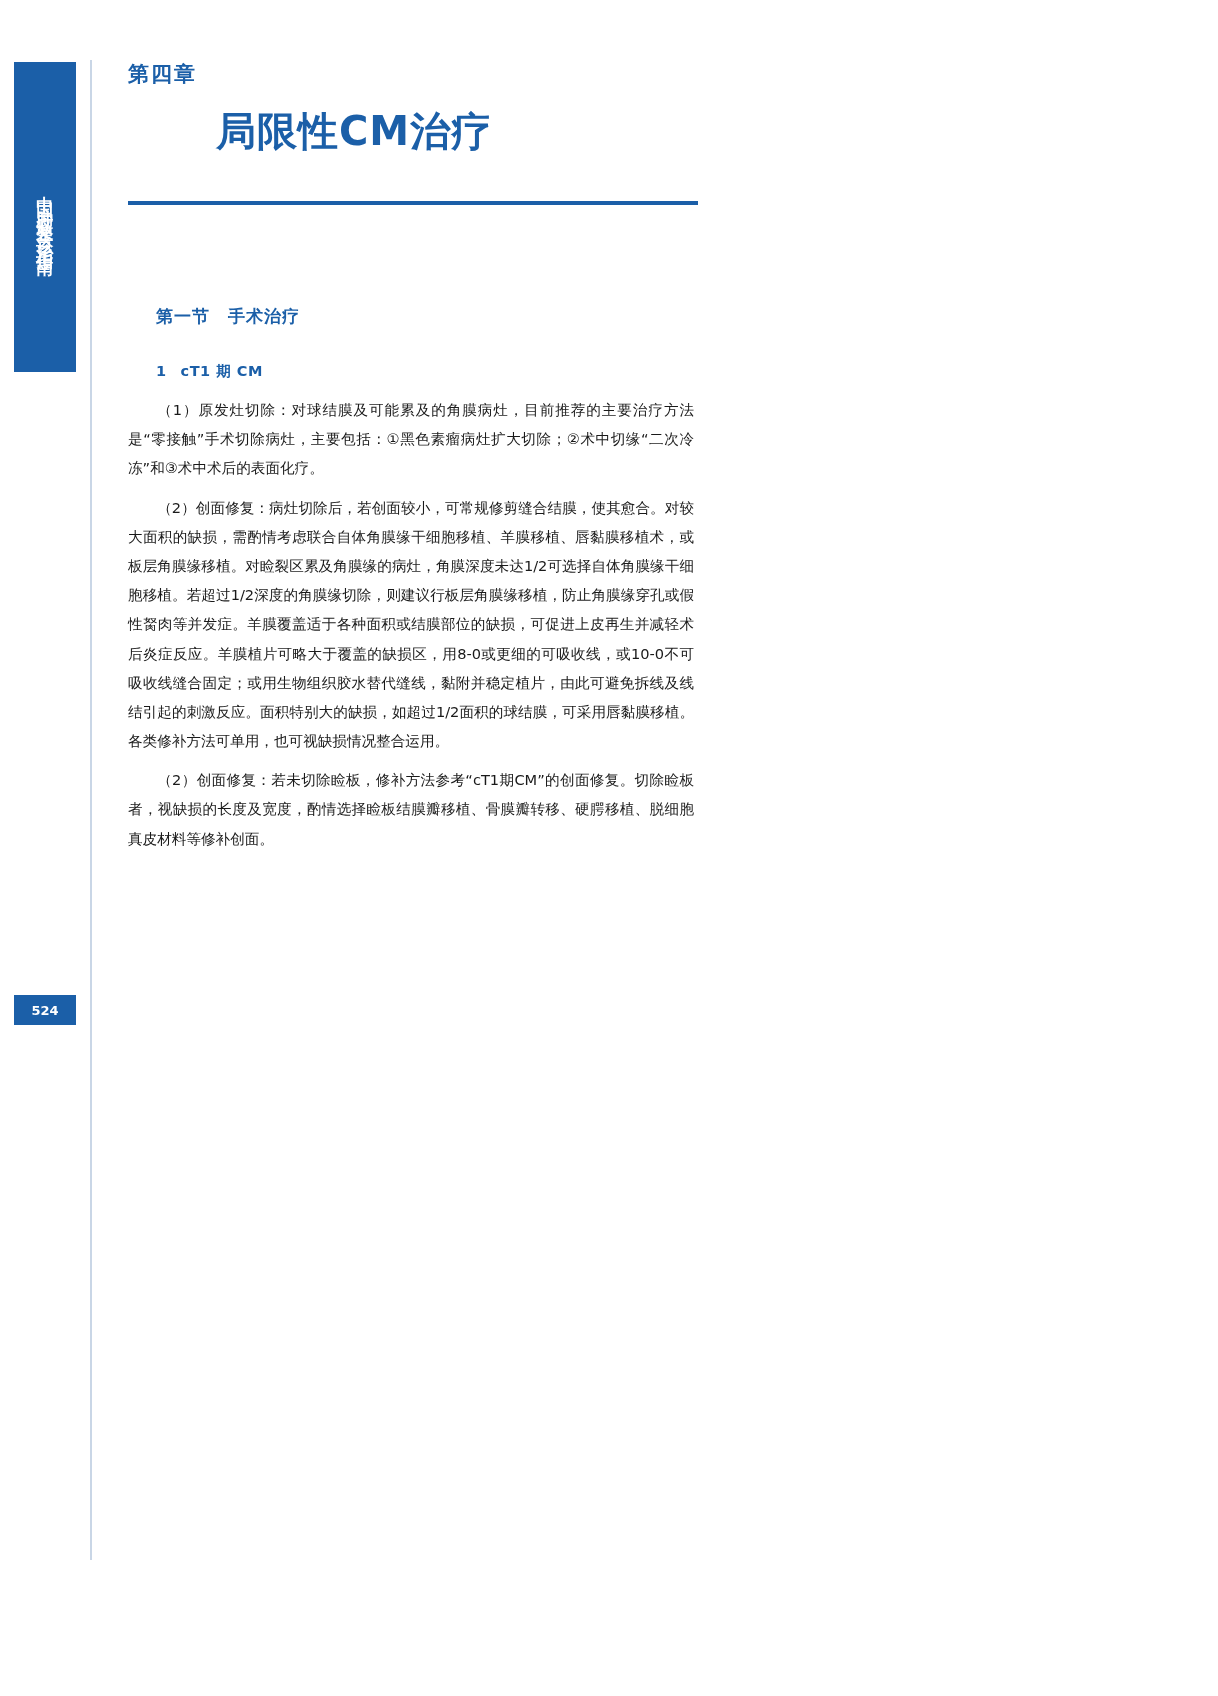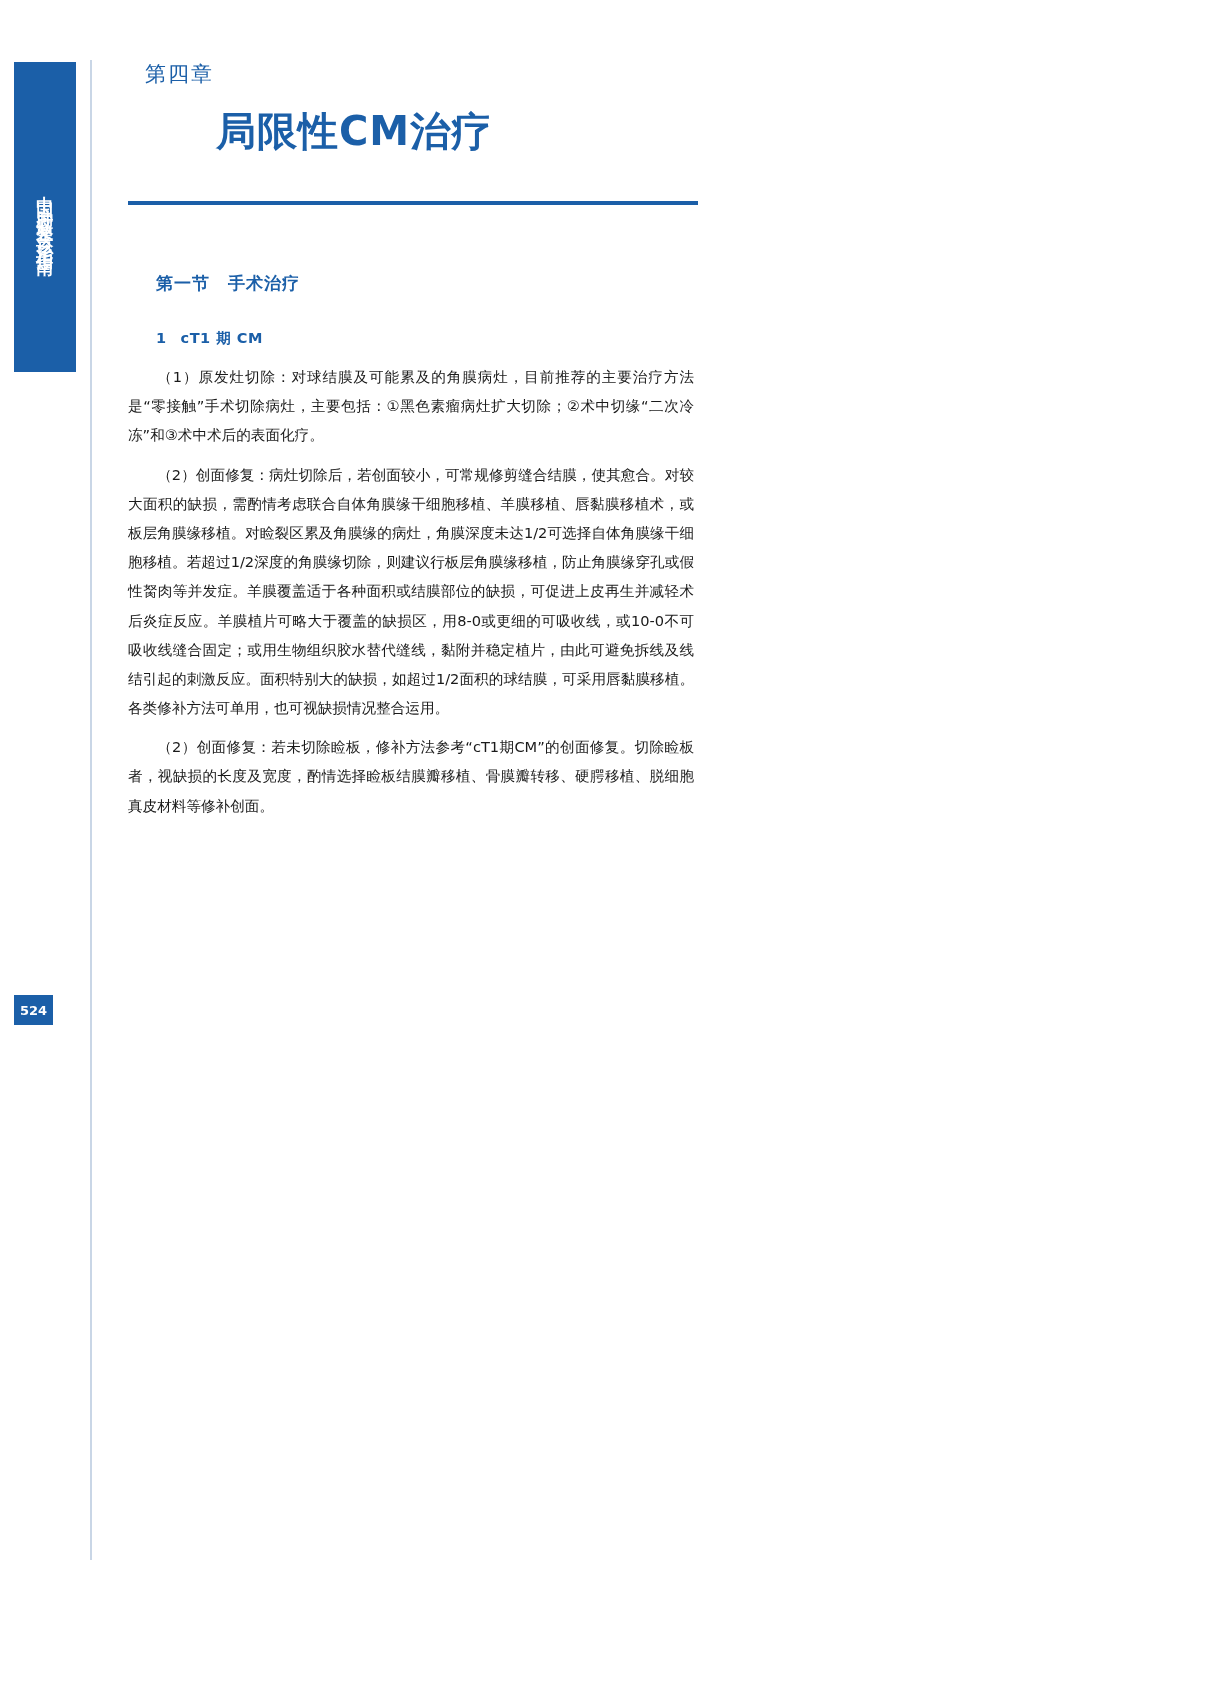--- a/index.html
+++ b/index.html
@@ -36,21 +36,21 @@
     line-height: 1.1;
     text-align: center;
     font-family: "DejaVu Sans", sans-serif;
   }
 
   
   .page-num-block {
     position: absolute;
     left: 14px;
     top: 995px;
-    width: 39px;
+    width: 62px;
     height: 30px;
     background: #1b5fa8;
     color: #ffffff;
     display: flex;
     align-items: center;
     justify-content: center;
     font-size: 13px;
     font-weight: bold;
     font-family: "DejaVu Sans", sans-serif;
   }
@@ -68,25 +68,24 @@
   
   .content {
     position: absolute;
     left: 128px;
     top: 60px;
     width: 570px;
   }
 
   .chapter-label {
     font-size: 21px;
-    font-weight: normal;
+    font-weight: bold;
     color: #1b5fa8;
     letter-spacing: 2px;
     font-family: "DejaVu Sans", sans-serif;
-    margin-left: 17px;
   }
 
   .chapter-title {
     margin-top: 16px;
     font-size: 40px;
     font-weight: bold;
     color: #1b5fa8;
     letter-spacing: 1px;
     text-align: left;
     padding-left: 88px;
@@ -94,21 +93,21 @@
   }
 
   .title-rule {
     margin-top: 42px;
     width: 570px;
     height: 4px;
     background: #1b5fa8;
   }
 
   .section-heading {
-    margin-top: 67px;
+    margin-top: 100px;
     font-size: 17px;
     font-weight: bold;
     color: #1b5fa8;
     padding-left: 28px;
     letter-spacing: 1px;
     font-family: "DejaVu Sans", sans-serif;
   }
   .section-heading .sec-gap { display:inline-block; width: 18px; }
 
   .sub-heading {

